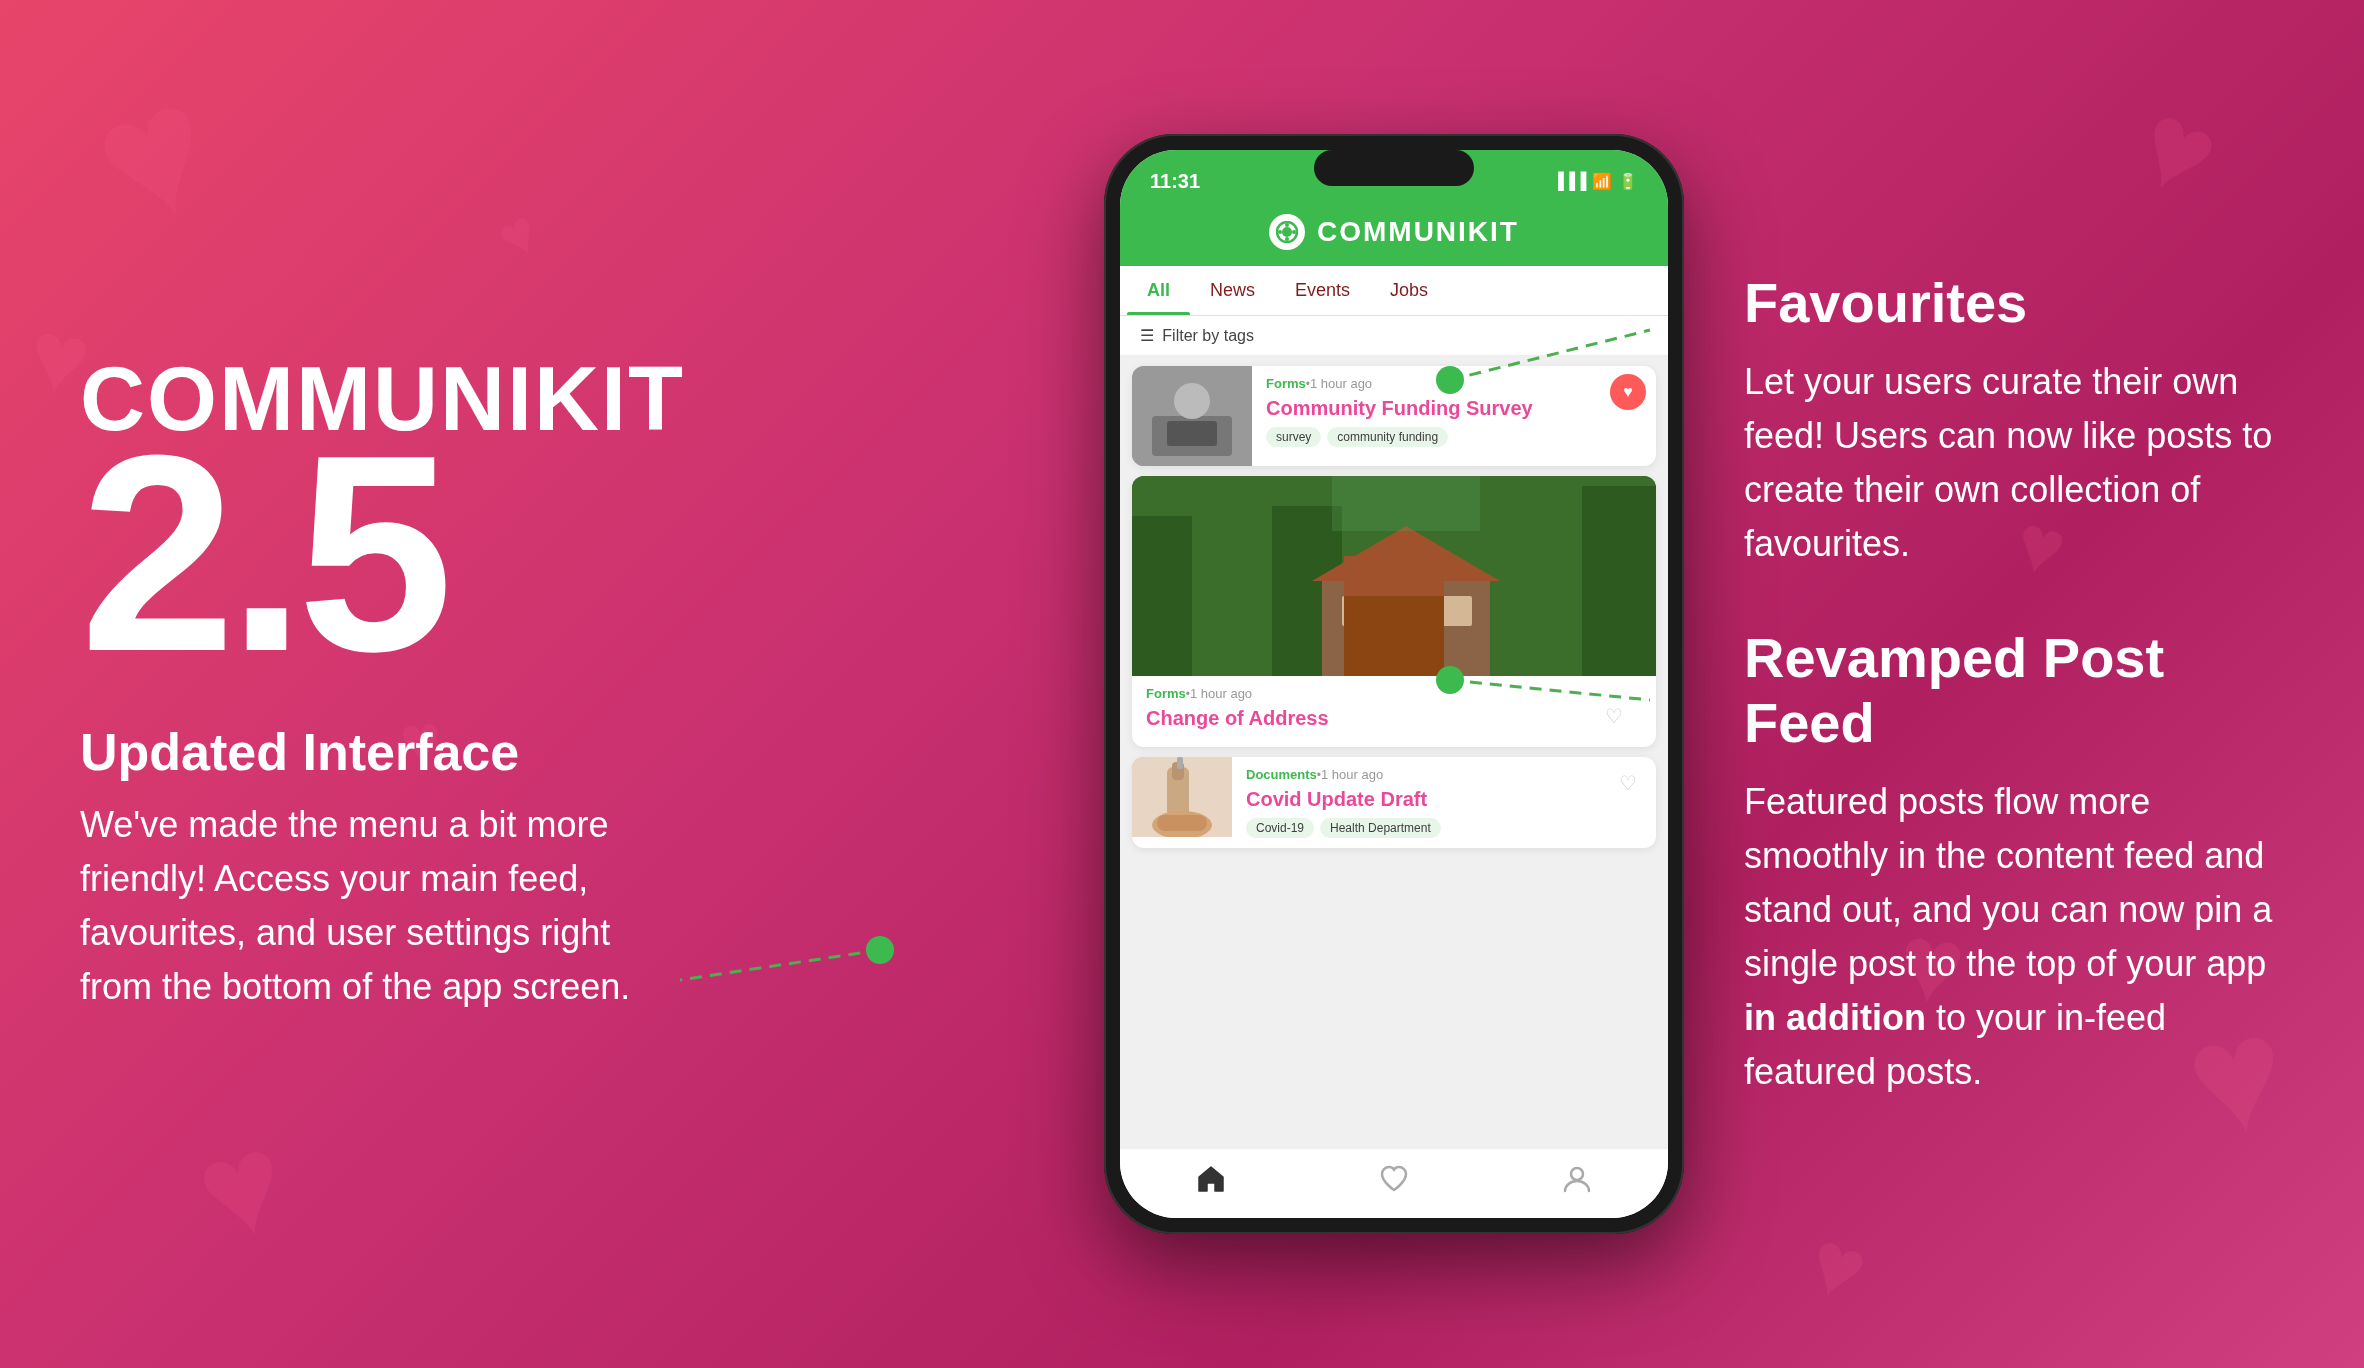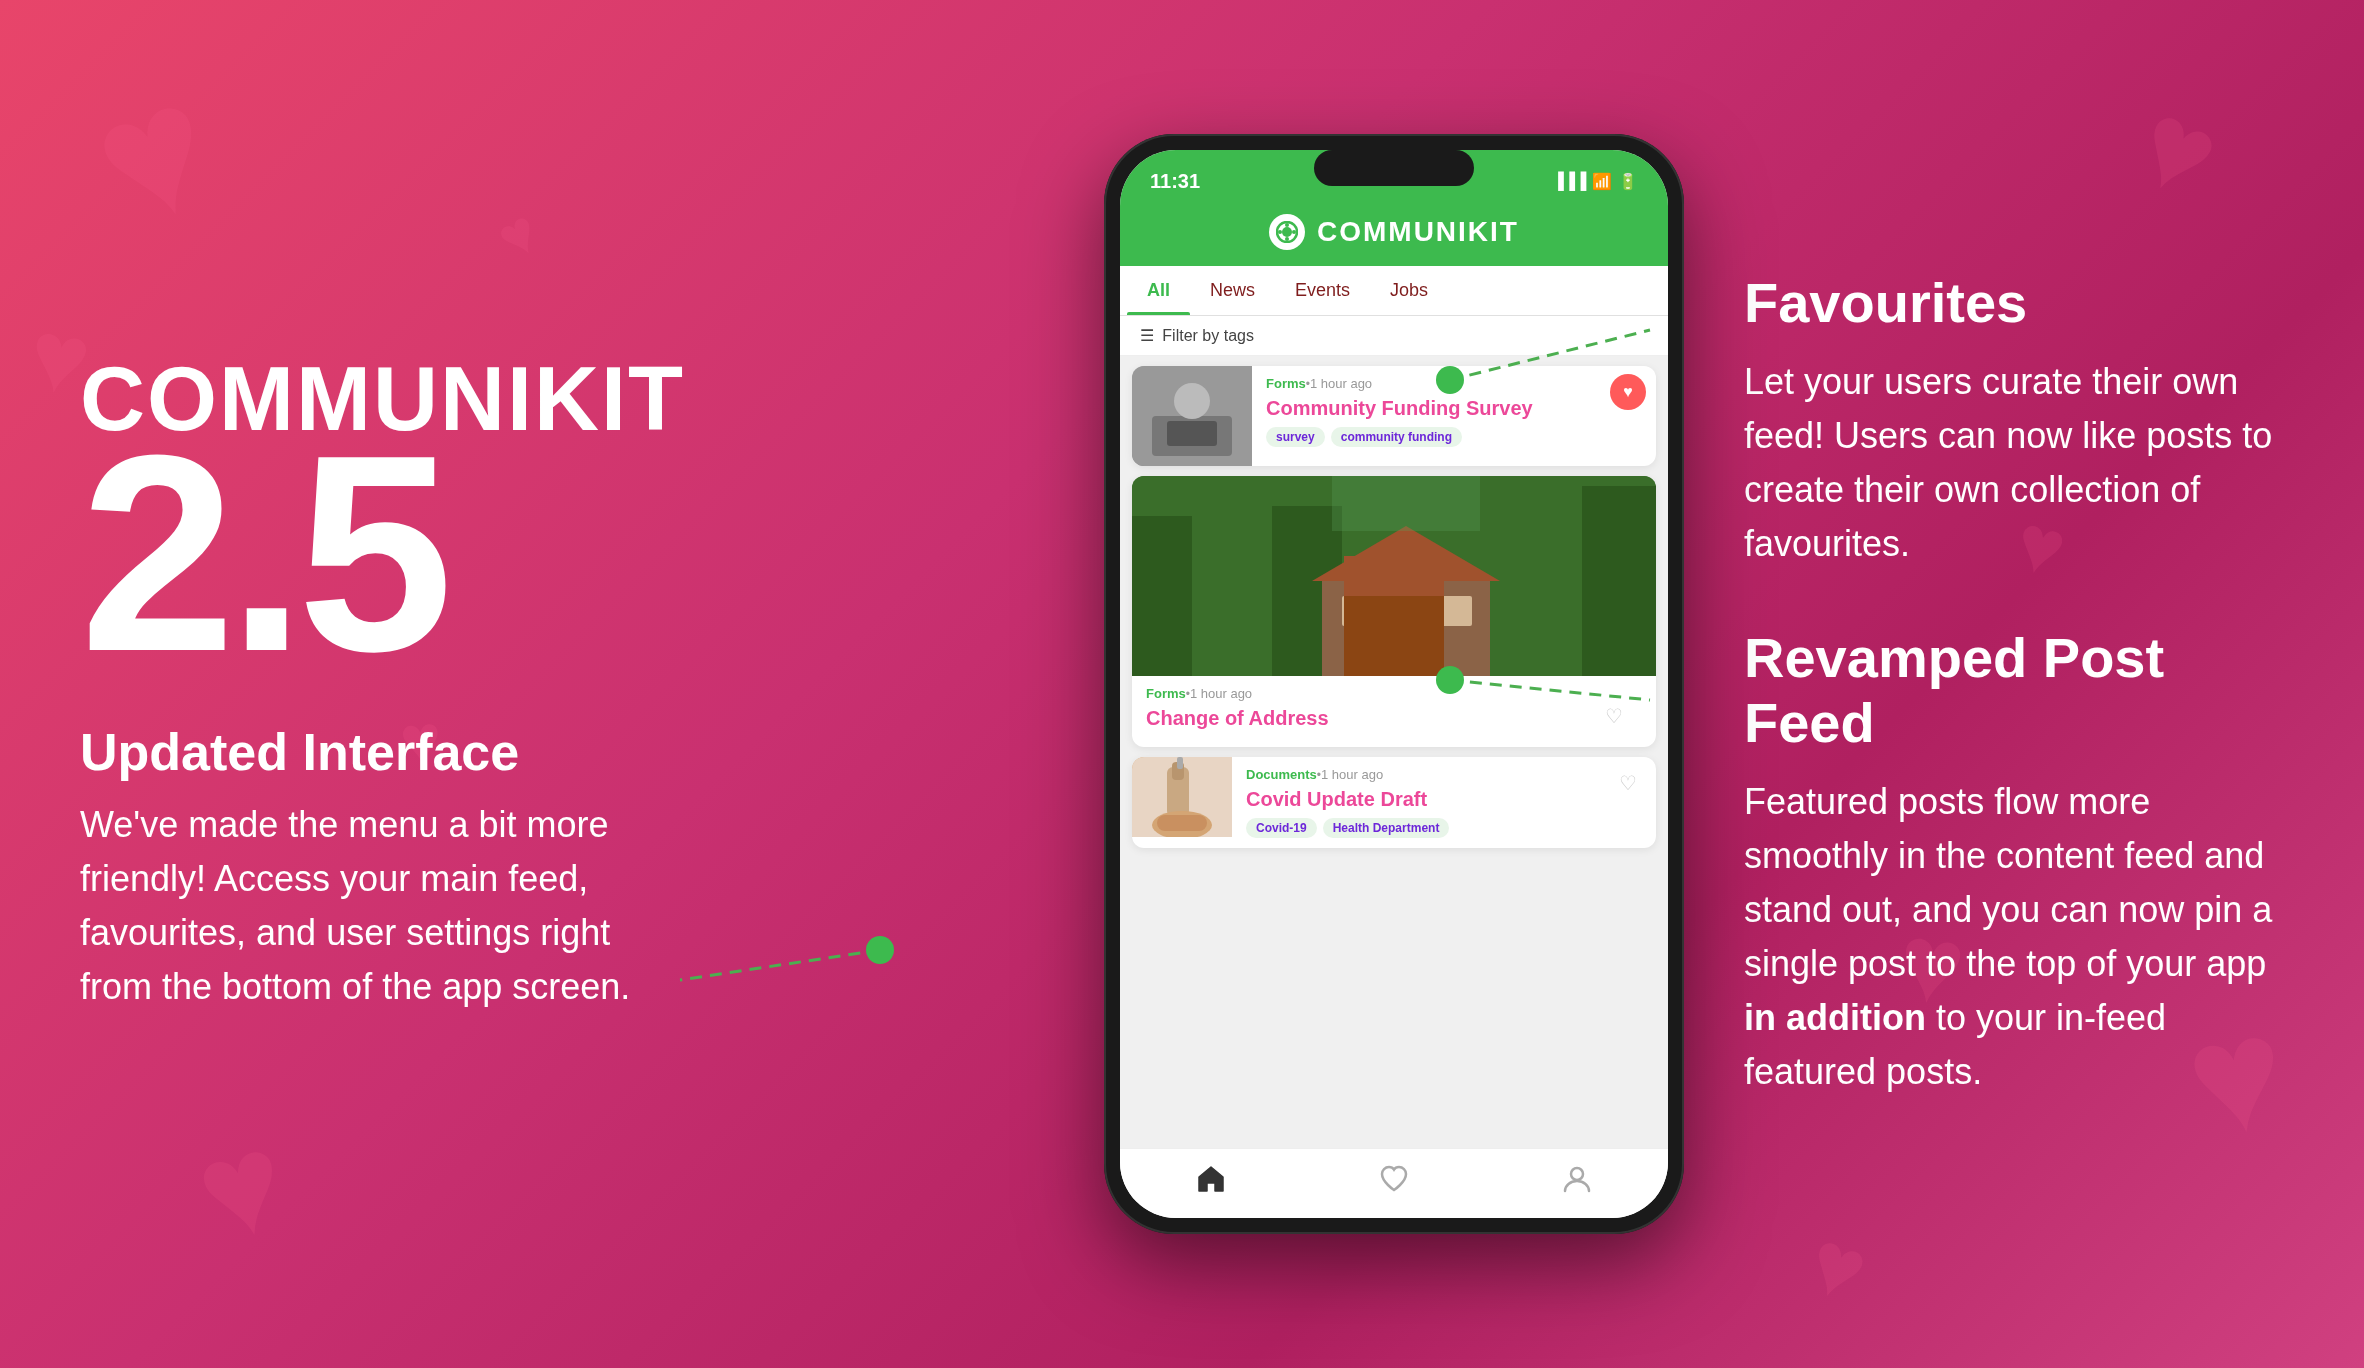--- a/index.html
+++ b/index.html
@@ -322,25 +322,25 @@
     }
 
     .post-tags {
       display: flex;
       gap: 6px;
       flex-wrap: wrap;
     }
 
     .post-tag {
       background: #e8f5e9;
-      color: #6d28d9;
+      color: #404040;
       padding: 3px 10px;
       border-radius: 12px;
       font-size: 12px;
-      font-weight: 700;
+      font-weight: 400;
     }
 
     .post-fav-btn {
       width: 36px;
       height: 36px;
       border-radius: 50%;
       background: #ff5a5a;
       display: flex;
       align-items: center;
       justify-content: center;

